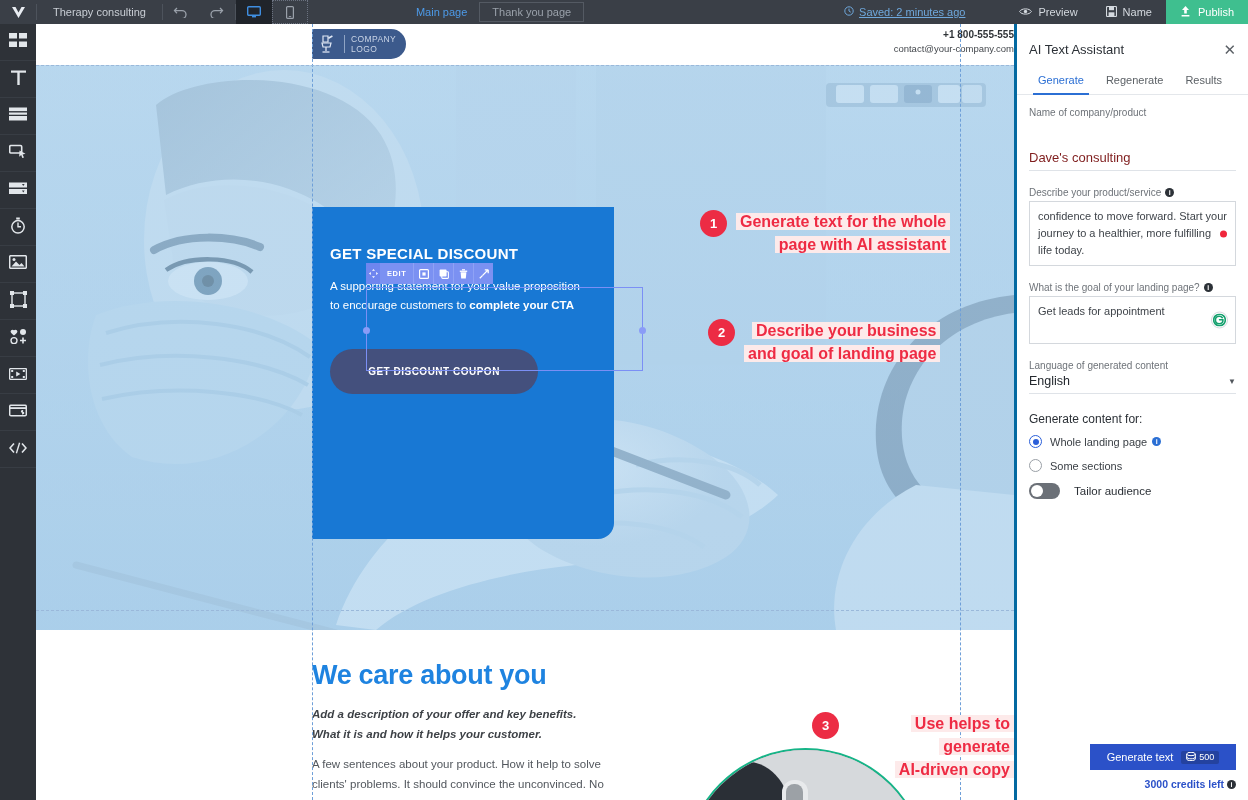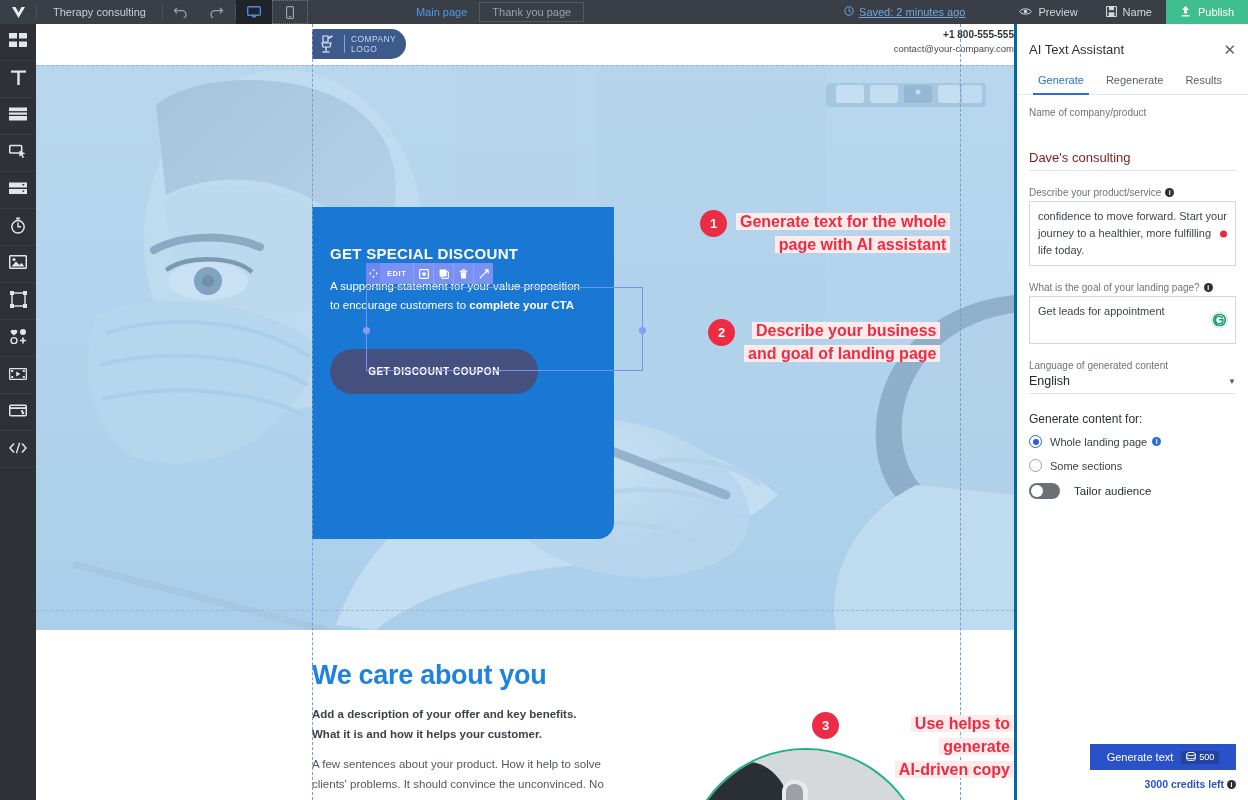--- a/index.html
+++ b/index.html
@@ -144,21 +144,21 @@
 
   
   .care {
     position: relative; background: #ffffff; height: 170px; padding-top: 34px;
   }
   .care-inner { position: absolute; left: 276px; top: 30px; width: 292px; }
   .care-h {
     color: #1e83e0; font-size: 27px; font-weight: bold; letter-spacing: -.3px;
   }
   .care-b {
-    margin-top: 13px; font-size: 11.5px; font-weight: bold; color: #3d4146; line-height: 20px;
+    margin-top: 13px; font-size: 11.5px; font-weight: bold; color: #3d4146; line-height: 20px; font-style: italic;
   }
   .care-p {
     margin-top: 10px; font-size: 11.5px; color: #52575d; line-height: 20px;
   }
   .care-circle {
     position: absolute; left: 648px; top: 118px; width: 243px; height: 243px;
     border-radius: 50%; border: 2px solid #16b487; overflow: hidden;
     background: #9aa0a6;
   }
 

